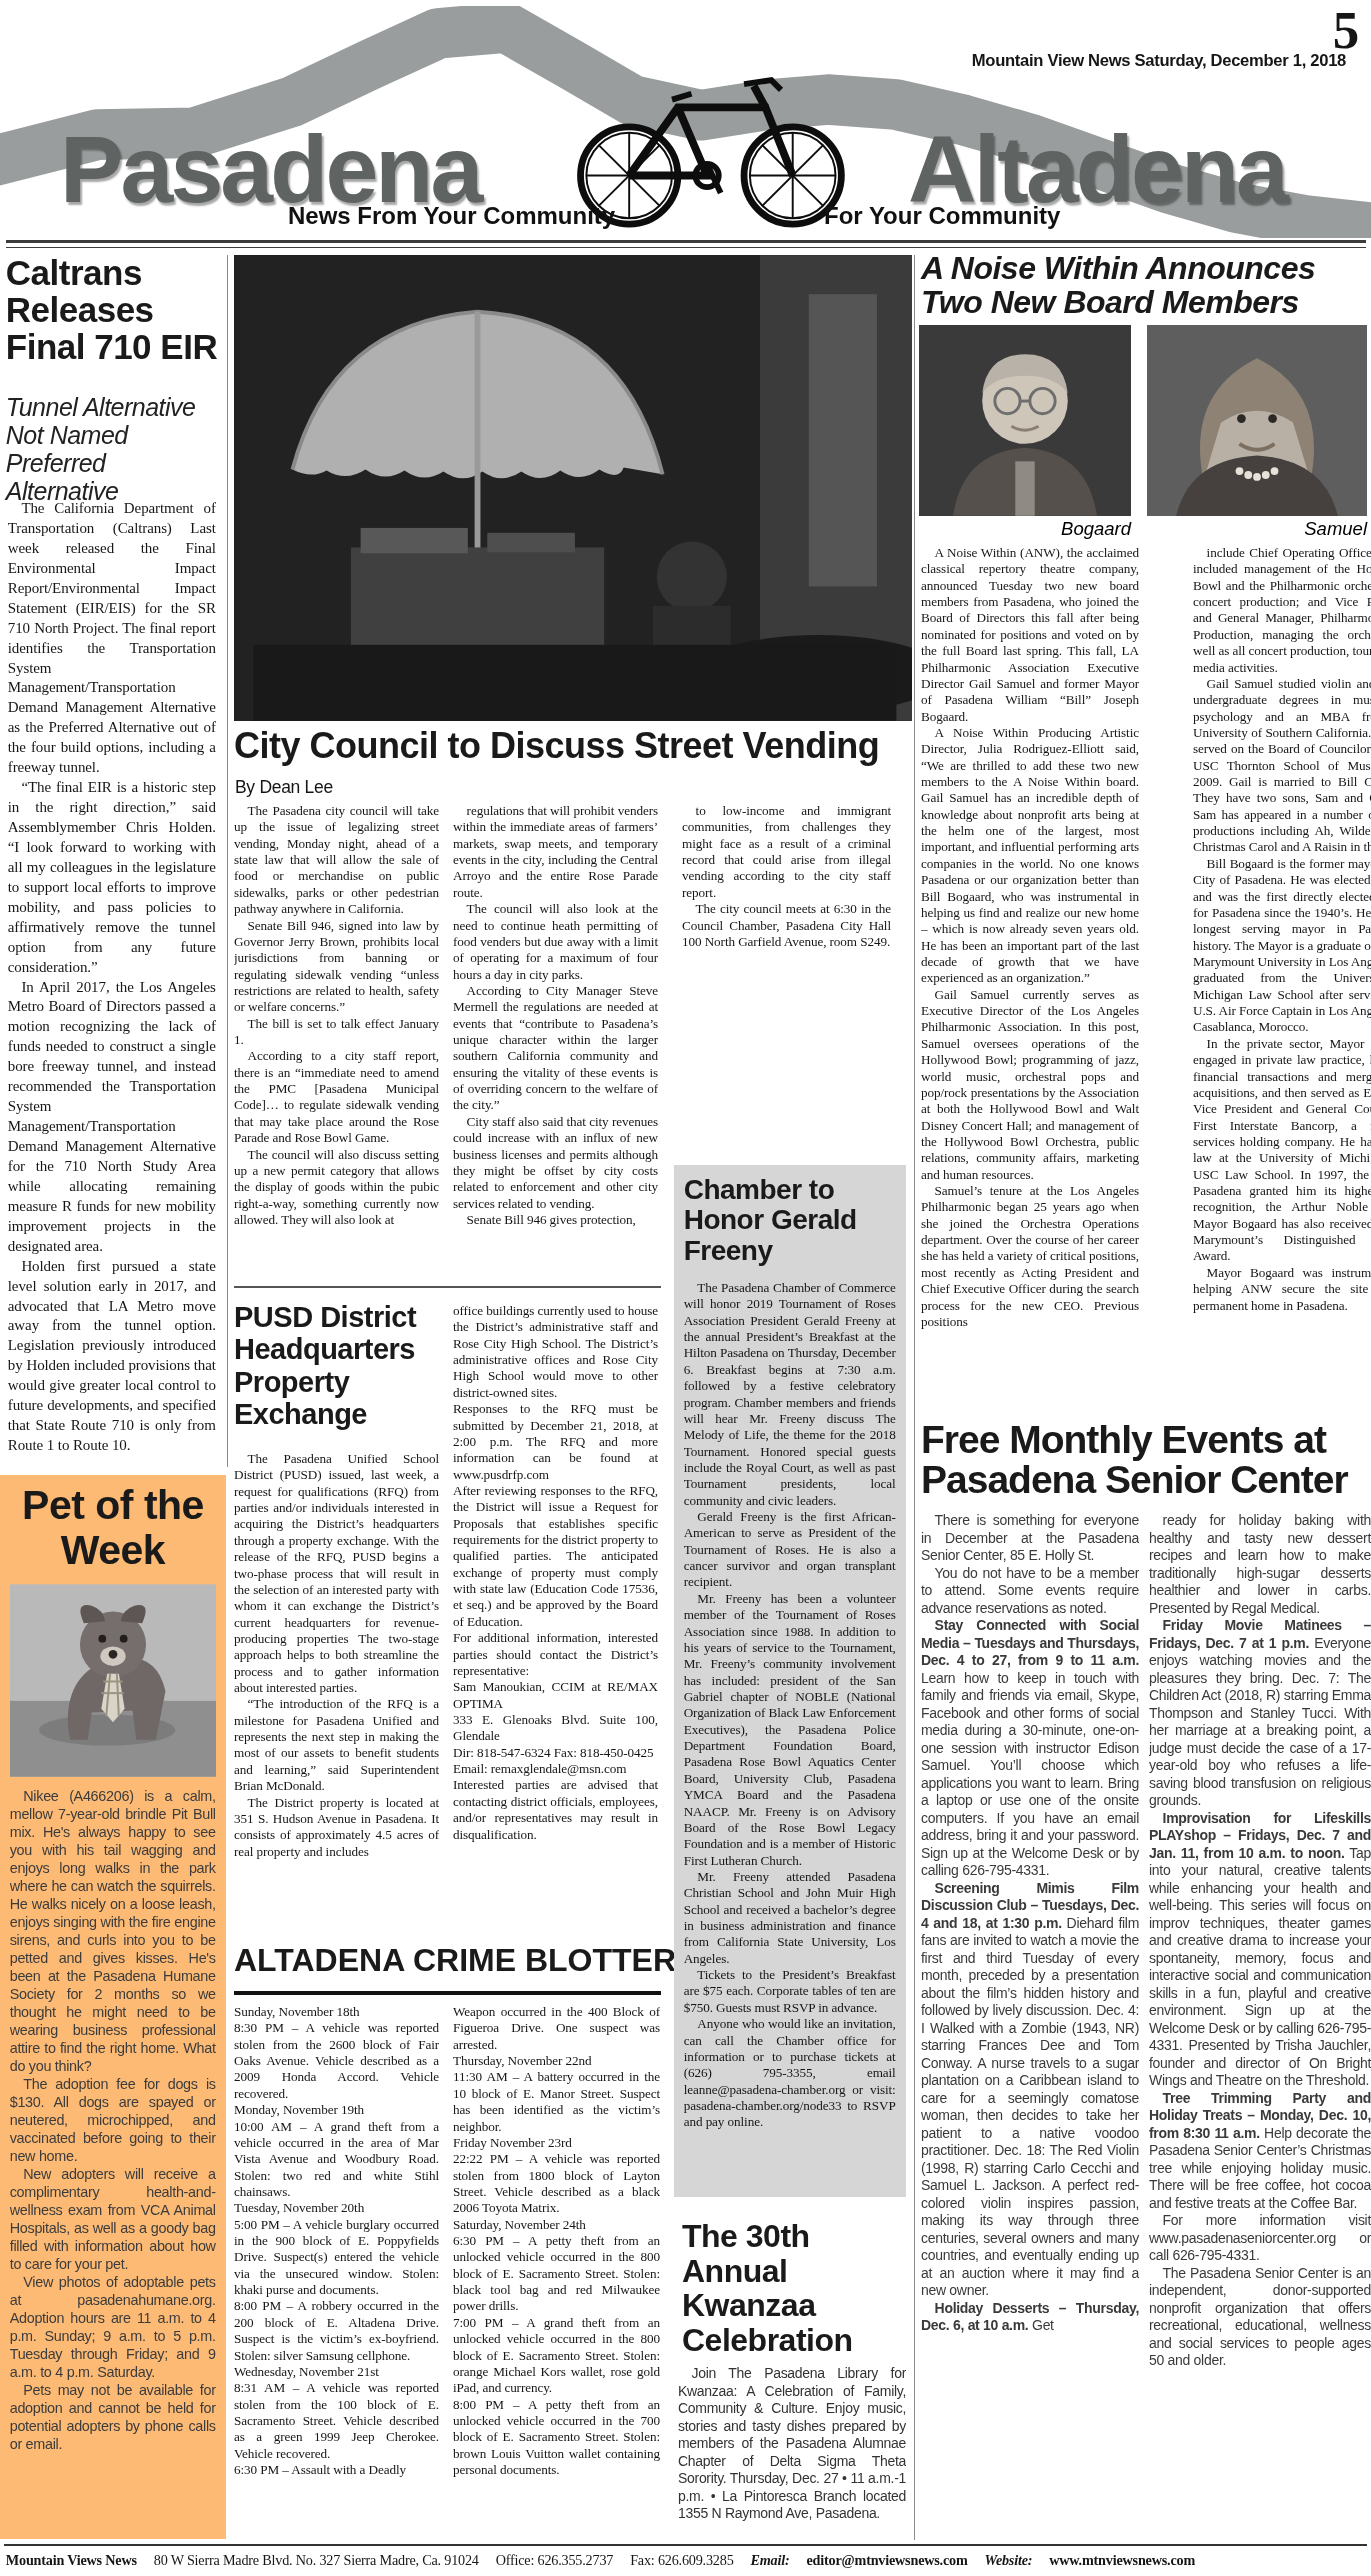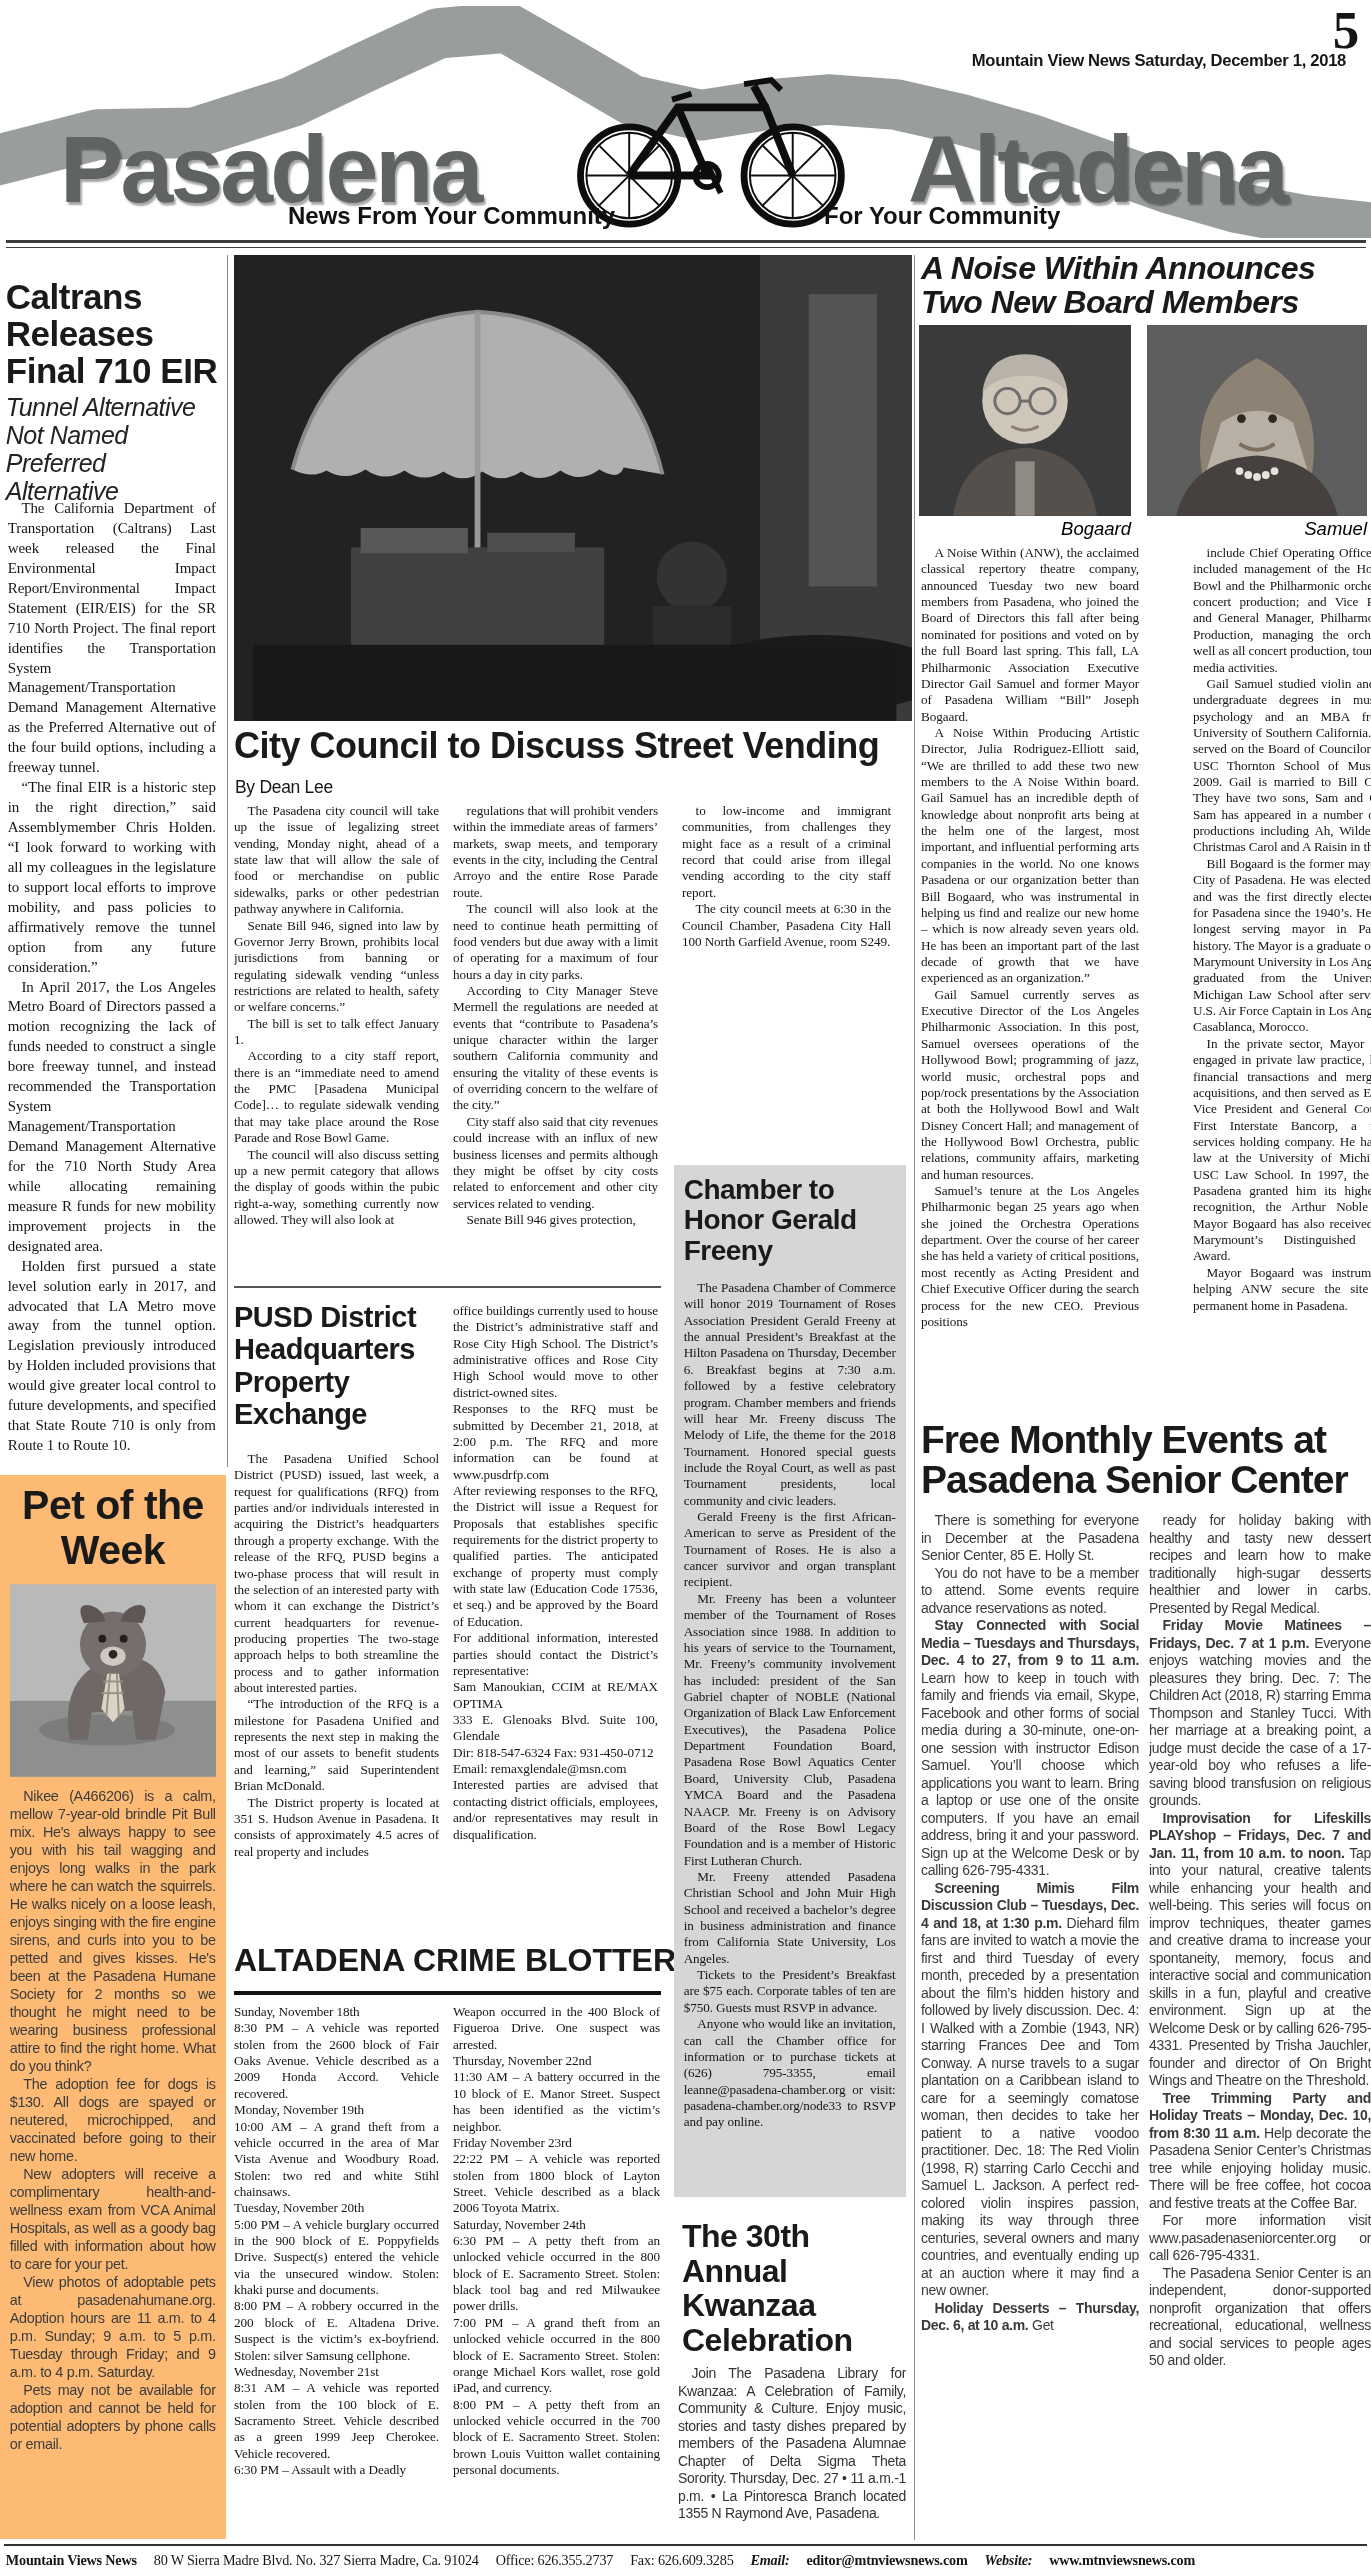--- a/index.html
+++ b/index.html
@@ -23,21 +23,21 @@
   .vrule{width:1px;background:#8a8a8a;}
   #vrule-left{left:227px;top:255px;height:1212px;}
   #vrule-mid{left:914px;top:255px;height:2285px;}
   
   .headline{font-family:"Liberation Sans",sans-serif;font-weight:bold;color:#1a1a1a;line-height:1.05;letter-spacing:-0.5px;}
   .serif-body{font-family:"Liberation Serif",serif;font-size:13.2px;line-height:1.24;text-align:justify;letter-spacing:-0.1px;overflow:hidden;}
   .sans-body{font-family:"Liberation Sans",sans-serif;font-size:14px;line-height:1.25;text-align:justify;letter-spacing:-0.3px;overflow:hidden;}
   .serif-body p,.sans-body p{margin:0;text-indent:13.6px;}
   .flush p{text-indent:0;}
   
-  #caltrans-head{left:5.8px;top:255px;width:216px;font-size:35px;margin-top:24px;}
+  #caltrans-head{left:5.8px;top:255px;width:216px;font-size:35px;}
   #caltrans-sub{left:5.8px;top:393px;width:216px;font-family:"Liberation Sans",sans-serif;font-style:italic;font-weight:300;
       font-size:25px;line-height:1.12;color:#222;letter-spacing:-0.5px;}
   #caltrans-body{left:7.8px;top:499px;width:208px;height:960px;font-size:15px;line-height:1.33;}
   #pet-box{left:0;top:1475px;width:226px;height:1064px;background:#fdba74;}
   #pet-head{position:absolute;top:7.8px;left:0;width:100%;text-align:center;font-size:41px;line-height:1.1;}
   #pet-photo{position:absolute;top:109px;left:9.7px;width:206px;height:193px;overflow:hidden;}
   #pet-body{position:absolute;top:312px;left:9.7px;width:206px;height:744px;font-size:14.4px;color:#3c3c3c;}
   
   #street-photo{left:234px;top:255px;width:678px;height:466px;overflow:hidden;background:linear-gradient(160deg,#181818,#2d2d2d 55%,#202020);}
   #cc-head{left:234px;top:727px;width:678px;font-size:36px;white-space:nowrap;}
@@ -221,21 +221,21 @@
       <p>“The introduction of the RFQ is a milestone for Pasadena Unified and represents the next step in making the most of our assets to benefit students and learning,” said Superintendent Brian McDonald.</p>
       <p>The District property is located at 351 S. Hudson Avenue in Pasadena. It consists of approximately 4.5 acres of real property and includes</p>
     </div>
   <div class="abs serif-body flush" id="pusd-col2">
       <p>office buildings currently used to house the District’s administrative staff and Rose City High School.  The District’s administrative offices and Rose City High School would move to other district-owned sites.</p>
       <p>Responses to the RFQ must be submitted by December 21, 2018, at 2:00 p.m. The RFQ and more information can be found at www.pusdrfp.com</p>
       <p>After reviewing responses to the RFQ, the District will issue a Request for Proposals that establishes specific requirements for the district property to qualified parties. The anticipated exchange of property must comply with state law (Education Code 17536, et seq.) and be approved by the Board of Education.</p>
       <p>For additional information, interested parties should contact the District’s representative:</p>
       <p>Sam Manoukian, CCIM at RE/MAX OPTIMA</p>
       <p>333 E. Glenoaks Blvd. Suite 100, Glendale</p>
-      <p>Dir: 818-547-6324  Fax: 931-450-0712</p>
+      <p>Dir: 818-547-6324  Fax: 818-450-0425</p>
       <p>Email: remaxglendale@msn.com</p>
       <p>Interested parties are advised that contacting district officials, employees, and/or representatives may result in disqualification.</p>
     </div>
 
   <div class="abs headline" id="crime-head">ALTADENA CRIME BLOTTER</div>
   <div class="abs" id="crime-rule"></div>
   <div class="abs serif-body flush" id="crime-col1">
       <p>Sunday, November 18th</p>
       <p>8:30 PM – A vehicle was reported stolen from the 2600 block of Fair Oaks Avenue. Vehicle described as a 2009 Honda Accord. Vehicle recovered.</p>
       <p>Monday, November 19th</p>

